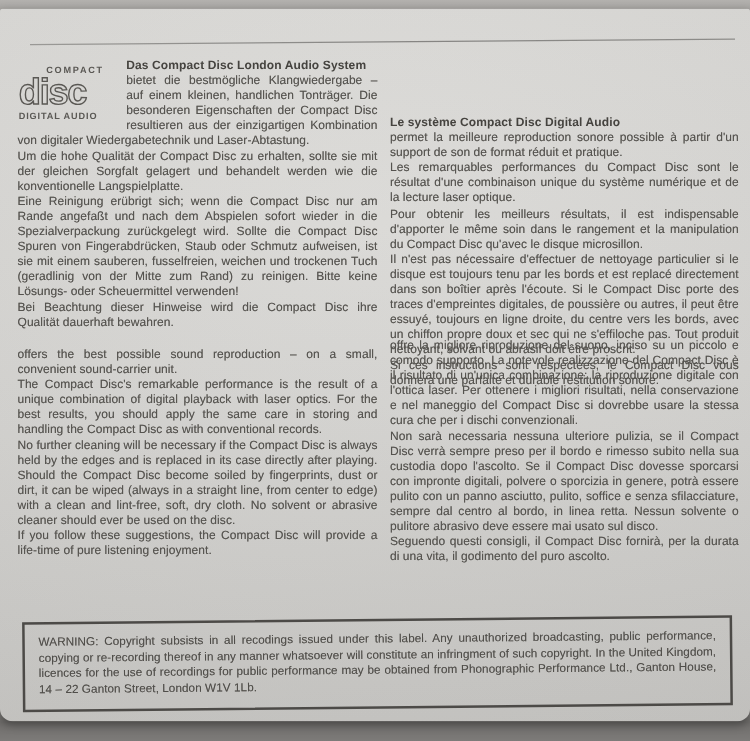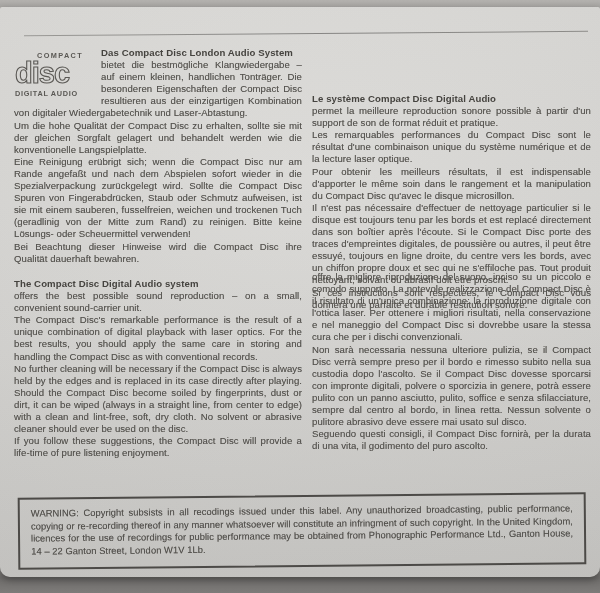--- a/index.html
+++ b/index.html
@@ -58,21 +58,20 @@
       <text x="1" y="47.5" font-family="Liberation Sans, DejaVu Sans, sans-serif" font-size="7.3" font-weight="bold" letter-spacing="0.7" fill="#5a5854">DIGITAL AUDIO</text>
     </svg>
     <div class="hd">Das Compact Disc London Audio System</div>
     <div class="bd">bietet die bestmögliche Klangwiedergabe – auf einem kleinen, handlichen Tonträger. Die besonderen Eigenschaften der Compact Disc resultieren aus der einzigartigen Kombination von digitaler Wiedergabetechnik und Laser-Abtastung.
 Um die hohe Qualität der Compact Disc zu erhalten, sollte sie mit der gleichen Sorgfalt gelagert und behandelt werden wie die konventionelle Langspielplatte.
 Eine Reinigung erübrigt sich; wenn die Compact Disc nur am Rande angefaßt und nach dem Abspielen sofort wieder in die Spezialverpackung zurückgelegt wird. Sollte die Compact Disc Spuren von Fingerabdrücken, Staub oder Schmutz aufweisen, ist sie mit einem sauberen, fusselfreien, weichen und trockenen Tuch (geradlinig von der Mitte zum Rand) zu reinigen. Bitte keine Lösungs- oder Scheuermittel verwenden!
 Bei Beachtung dieser Hinweise wird die Compact Disc ihre Qualität dauerhaft bewahren.</div>
   </div>
 
   <div class="tblock en">
-    <div class="hd">The Compact Disc Digital Audio system</div>
     <div class="bd">offers the best possible sound reproduction – on a small, convenient sound-carrier unit.
 The Compact Disc's remarkable performance is the result of a unique combination of digital playback with laser optics. For the best results, you should apply the same care in storing and handling the Compact Disc as with conventional records.
 No further cleaning will be necessary if the Compact Disc is always held by the edges and is replaced in its case directly after playing. Should the Compact Disc become soiled by fingerprints, dust or dirt, it can be wiped (always in a straight line, from center to edge) with a clean and lint-free, soft, dry cloth. No solvent or abrasive cleaner should ever be used on the disc.
 If you follow these suggestions, the Compact Disc will provide a life-time of pure listening enjoyment.</div>
   </div>
 
   <div class="tblock fr">
     <div class="hd">Le système Compact Disc Digital Audio</div>
     <div class="bd">permet la meilleure reproduction sonore possible à partir d'un support de son de format réduit et pratique.
 Les remarquables performances du Compact Disc sont le résultat d'une combinaison unique du système numérique et de la lecture laser optique.

